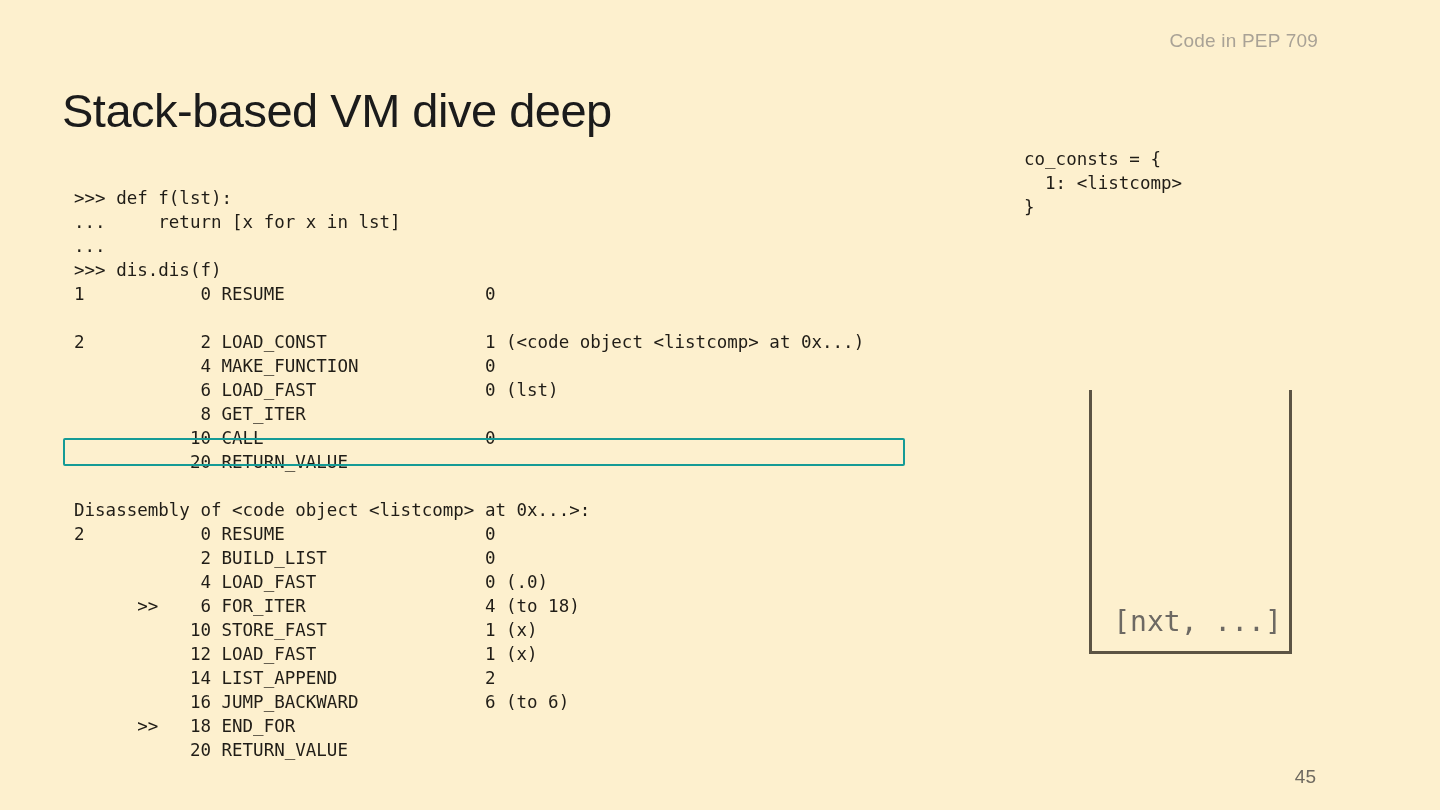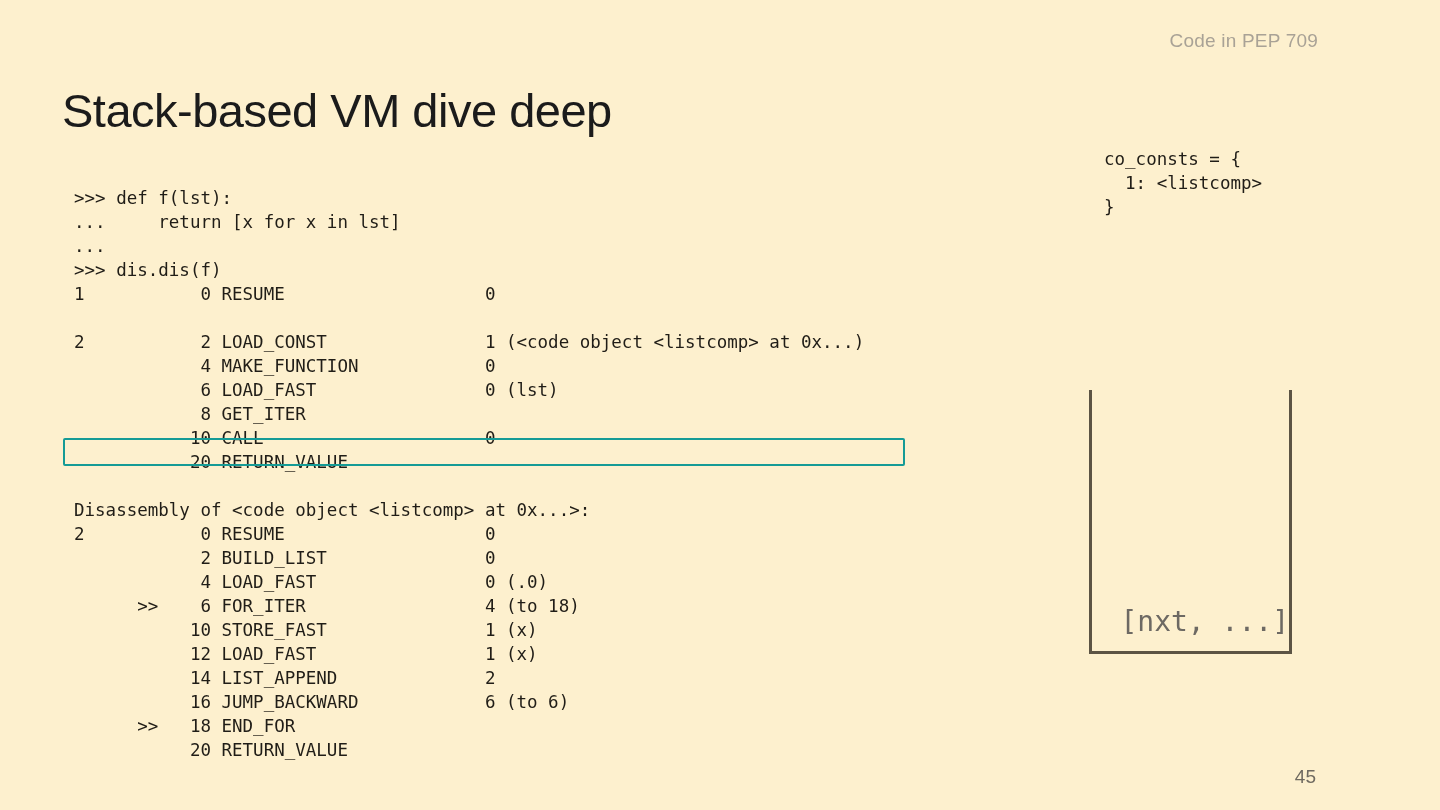--- a/index.html
+++ b/index.html
@@ -65,21 +65,21 @@
     width: 842px;
     height: 28px;
     border: 2.5px solid #159b96;
     border-radius: 2px;
     box-sizing: border-box;
     pointer-events: none;
   }
   
   #coconsts-block {
     position: absolute;
-    left: 1104px;
+    left: 1024px;
     top: 147px;
   }
   #coconsts-block .cline {
     height: 24px;
   }
   
   .stack {
     position: absolute;
     left: 1089px;
     top: 390px;
@@ -92,21 +92,21 @@
     border-top: none;
   }
   .stack-cell {
     position: absolute;
     left: 0;
     right: 0;
     bottom: 0;
     height: 60px;
     display: flex;
     align-items: center;
-    justify-content: flex-end;
+    justify-content: center;
     padding-left: 14px;
     box-sizing: border-box;
   }
   .stack-cell span {
     font-family: "DejaVu Sans Mono", monospace;
     font-size: 28px;
     color: #6d6963;
     white-space: pre;
   }
   

